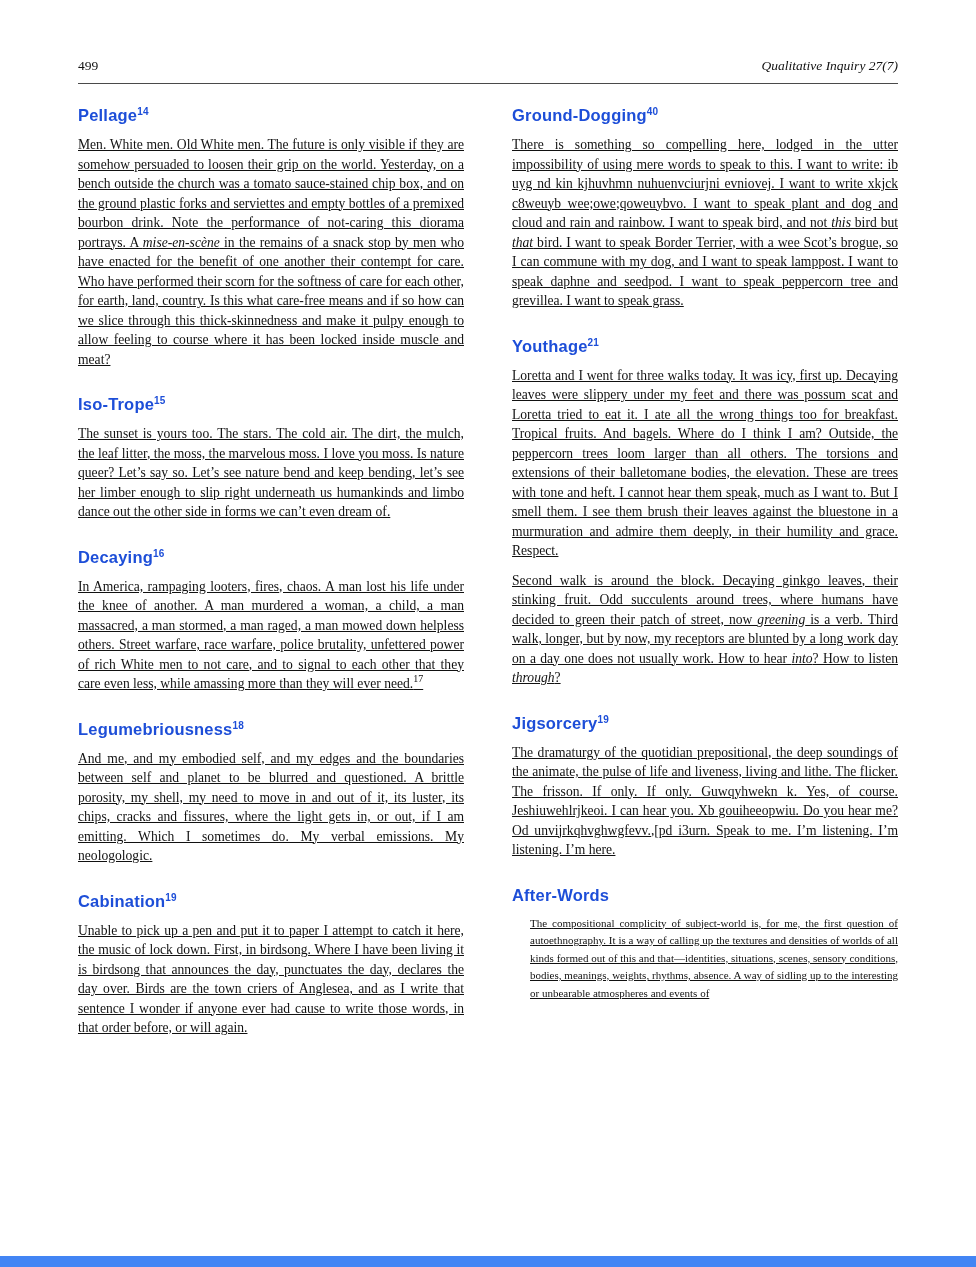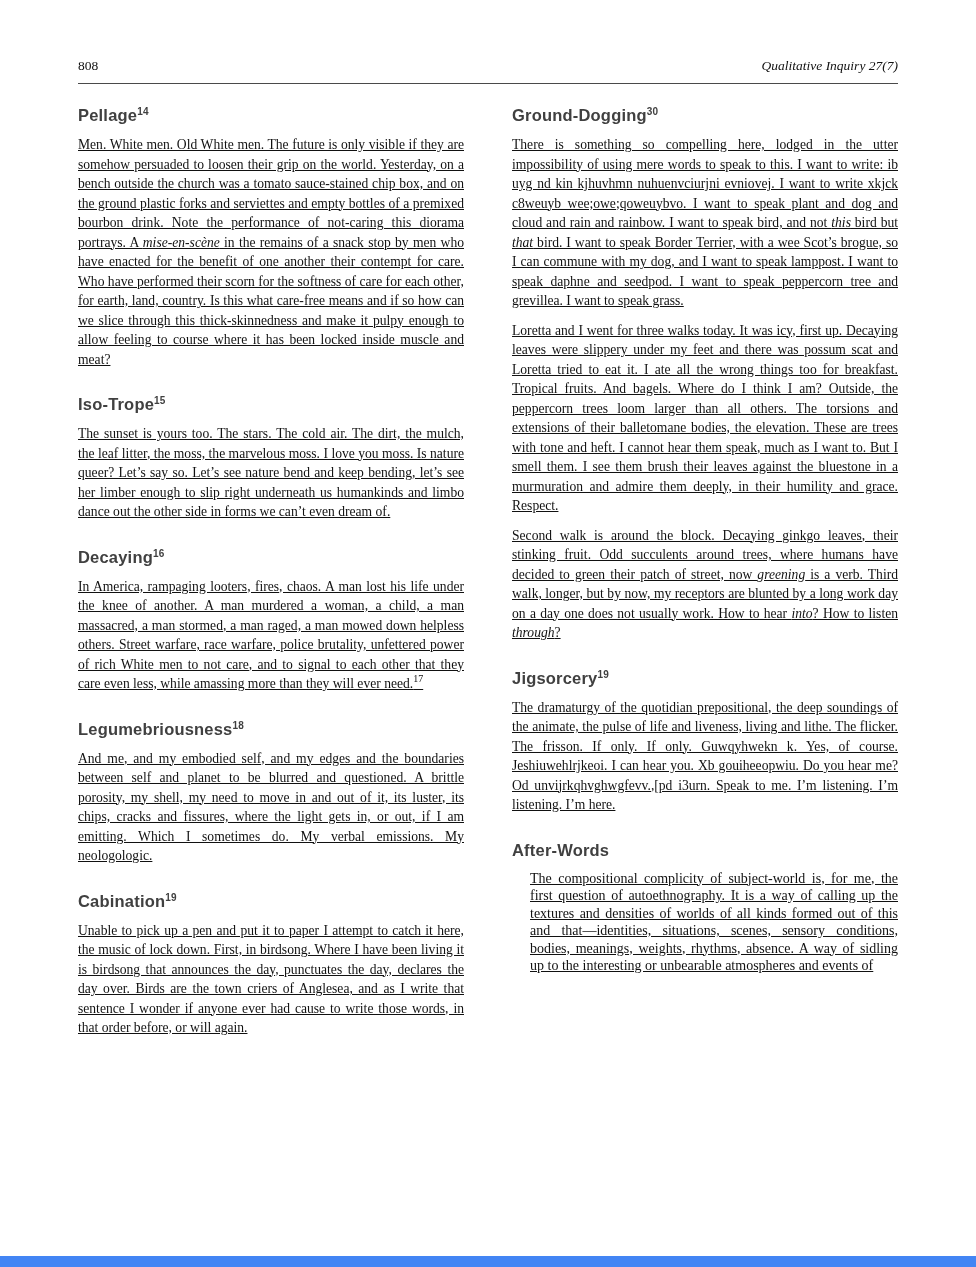--- a/index.html
+++ b/index.html
@@ -37,21 +37,21 @@
     gap: 48px;
     margin-top: 22px;
   }
   .col { width: 386px; }
   section { margin: 0; }
   h2 {
     font-family: "Liberation Sans", sans-serif;
     font-weight: 700;
     font-size: 16.5px;
     letter-spacing: 0.2px;
-    color: #404040;
+    color: #1d4ed8;
     margin: 26px 0 10px 0;
   }
   section:first-child h2 { margin-top: 0; }
   h2 sup {
     font-size: 10px;
     vertical-align: super;
     line-height: 0;
   }
   p {
     font-size: 13.6px;
@@ -62,38 +62,38 @@
     text-decoration: underline;
     -webkit-hyphens: auto;
   }
   p sup {
     font-size: 10px;
     line-height: 0;
     vertical-align: super;
   }
   p em { font-style: italic; }
   p.extract {
-    font-size: 14px;
+    font-size: 11px;
     line-height: 17.5px;
     margin-left: 18px;
   }
   .bottom-bar {
     position: absolute;
     left: 0;
     bottom: 0;
     width: 976px;
     height: 11px;
   }
 </style>
 </head>
 <body>
 
 <div class="page">
   <header class="page-header">
-    <span class="page-number">808</span>
+    <span class="page-number">499</span>
     <span class="journal-title">Qualitative Inquiry 27(7)</span>
   </header>
   <div class="header-rule"></div>
   <main class="columns">
     <div class="col" id="col-left">
         <section>
           <h2><span>Pellage</span><sup>14</sup></h2>
           <p><span>Men. White men. Old White men. The future is only visible if they are somehow persuaded to loosen their grip on the world. Yesterday, on a bench outside the church was a tomato sauce-stained chip box, and on the ground plastic forks and serviettes and empty bottles of a premixed bourbon drink. Note the performance of not-caring this diorama portrays. A </span><em>mise-en-scène</em><span> in the remains of a snack stop by men who have enacted for the benefit of one another their contempt for care. Who have performed their scorn for the softness of care for each other, for earth, land, country. Is this what care-free means and if so how can we slice through this thick-skinnedness and make it pulpy enough to allow feeling to course where it has been locked inside muscle and meat?</span></p>
         </section>
         <section>
@@ -108,24 +108,25 @@
           <h2><span>Legumebriousness</span><sup>18</sup></h2>
           <p>And me, and my embodied self, and my edges and the boundaries between self and planet to be blurred and questioned. A brittle porosity, my shell, my need to move in and out of it, its luster, its chips, cracks and fissures, where the light gets in, or out, if I am emitting. Which I sometimes do. My verbal emissions. My neologologic.</p>
         </section>
         <section>
           <h2><span>Cabination</span><sup>19</sup></h2>
           <p>Unable to pick up a pen and put it to paper I attempt to catch it here, the music of lock down. First, in birdsong. Where I have been living it is birdsong that announces the day, punctuates the day, declares the day over. Birds are the town criers of Anglesea, and as I write that sentence I wonder if anyone ever had cause to write those words, in that order before, or will again.</p>
         </section>
       </div>
     <div class="col" id="col-right">
         <section>
-          <h2><span>Ground-Dogging</span><sup>30</sup></h2>
+          <h2><span>Ground-Dogging</span><sup>40</sup></h2>
           <p><span>There is something so compelling here, lodged in the utter impossibility of using mere words to speak to this. I want to write: ib uyg nd kin kjhuvhmn nuhuenvciurjni evniovej. I want to write xkjck c8weuyb wee;owe;qoweuybvo. I want to speak plant and dog and cloud and rain and rainbow. I want to speak bird, and not </span><em>this</em><span> bird but </span><em>that</em><span> bird. I want to speak Border Terrier, with a wee Scot’s brogue, so I can commune with my dog, and I want to speak lamppost. I want to speak daphne and seedpod. I want to speak peppercorn tree and grevillea. I want to speak grass.</span></p>
         </section>
         <section>
+          <h2><span>Youthage</span><sup>21</sup></h2>
           <p>Loretta and I went for three walks today. It was icy, first up. Decaying leaves were slippery under my feet and there was possum scat and Loretta tried to eat it. I ate all the wrong things too for breakfast. Tropical fruits. And bagels. Where do I think I am? Outside, the peppercorn trees loom larger than all others. The torsions and extensions of their balletomane bodies, the elevation. These are trees with tone and heft. I cannot hear them speak, much as I want to. But I smell them. I see them brush their leaves against the bluestone in a murmuration and admire them deeply, in their humility and grace. Respect.</p>
         </section>
         <section>
           <p><span>Second walk is around the block. Decaying ginkgo leaves, their stinking fruit. Odd succulents around trees, where humans have decided to green their patch of street, now </span><em>greening</em><span> is a verb. Third walk, longer, but by now, my receptors are blunted by a long work day on a day one does not usually work. How to hear </span><em>into</em><span>? How to listen </span><em>through</em><span>?</span></p>
         </section>
         <section>
           <h2><span>Jigsorcery</span><sup>19</sup></h2>
           <p>The dramaturgy of the quotidian prepositional, the deep soundings of the animate, the pulse of life and liveness, living and lithe. The flicker. The frisson. If only. If only. Guwqyhwekn k. Yes, of course. Jeshiuwehlrjkeoi. I can hear you. Xb gouiheeopwiu. Do you hear me? Od unvijrkqhvghwgfevv.,[pd i3urn. Speak to me. I’m listening. I’m listening. I’m here.</p>
         </section>
         <section>

